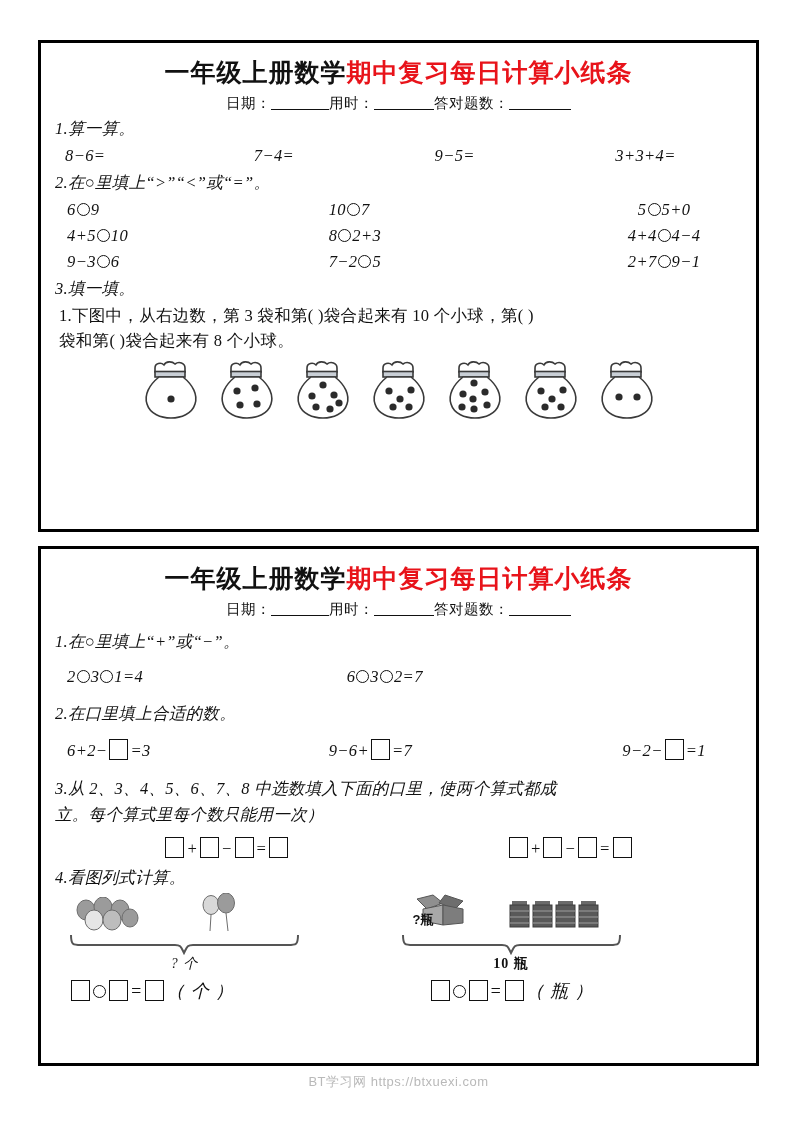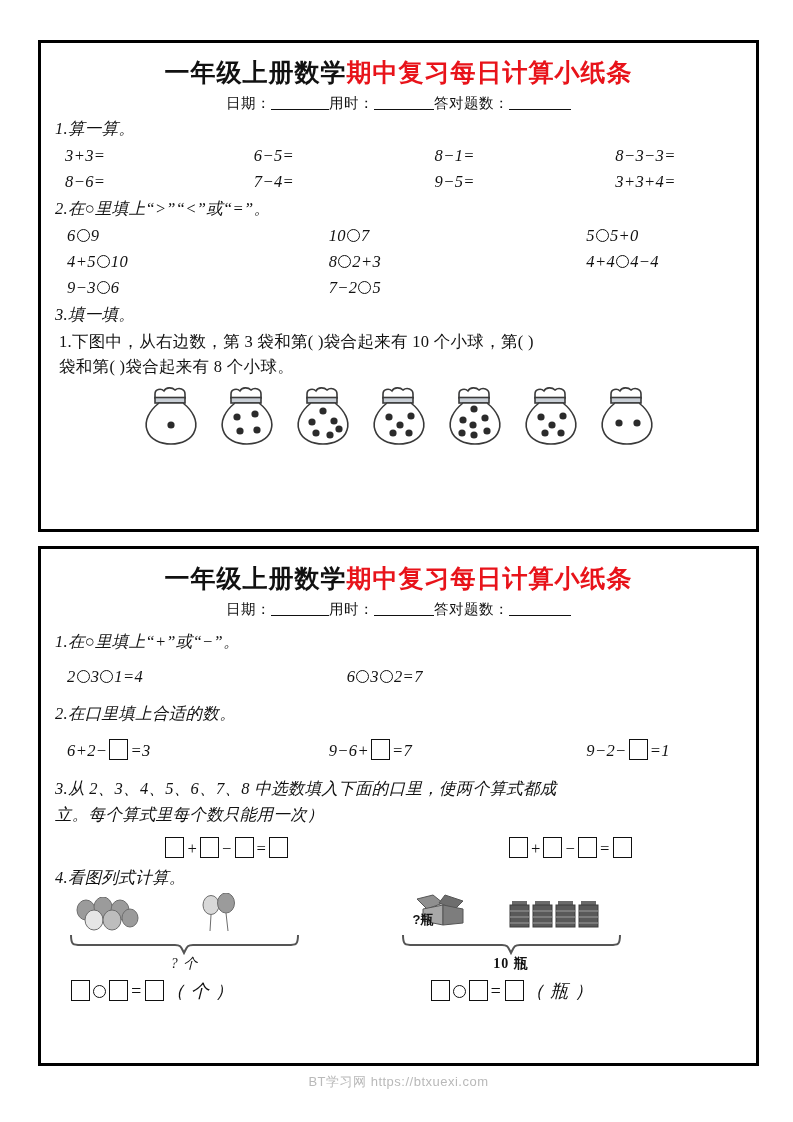--- a/index.html
+++ b/index.html
@@ -74,21 +74,21 @@
   .c4 > span { width:25%; }
   .c4 > span:nth-child(1){ padding-left:6px; }
   .c4 > span:nth-child(2){ padding-left:24px; }
   .c4 > span:nth-child(3){ padding-left:34px; }
   .c4 > span:nth-child(4){ padding-left:44px; }
 
   
   .c3 > span { width:33.33%; }
   .c3 > span:nth-child(1){ padding-left:8px; }
   .c3 > span:nth-child(2){ padding-left:42px; }
-  .c3 > span:nth-child(3){ padding-left:72px; }
+  .c3 > span:nth-child(3){ padding-left:72px;text-align:center; }
 
   .circ {
     display:inline-block;
     width:13px; height:13px;
     border:1.5px solid #111;
     border-radius:50%;
     vertical-align:-1px;
     margin:0 1px;
   }
   .sq {
@@ -190,46 +190,41 @@
     <div class="title">
       <span class="black">一年级上册数学</span><span class="red">期中复习每日计算小纸条</span>
     </div>
 
     <div class="meta">
       <span>日期：</span><span class="blank b1"></span><span>用时：</span><span class="blank b2"></span><span>答对题数：</span><span class="blank b3"></span>
     </div>
 
     <div class="qhead">1.算一算。</div>
     <div class="exrow c4">
-      <span>3+3=</span>
-      <span>6−5=</span>
-      <span>8−1=</span>
-      <span>8−3−3=</span>
-    </div>
-    <div class="exrow c4">
       <span>8−6=</span>
       <span>7−4=</span>
       <span>9−5=</span>
       <span>3+3+4=</span>
     </div>
 
     <div class="qhead">2.在○里填上“&gt;”“&lt;”或“=”。</div>
     <div class="exrow c3">
       <span><b style="font-weight:normal">6</b><i class="circ"></i><b style="font-weight:normal">9</b></span>
       <span><b style="font-weight:normal">10</b><i class="circ"></i><b style="font-weight:normal">7</b></span>
       <span><b style="font-weight:normal">5</b><i class="circ"></i><b style="font-weight:normal">5+0</b></span>
     </div>
     <div class="exrow c3">
       <span><b style="font-weight:normal">4+5</b><i class="circ"></i><b style="font-weight:normal">10</b></span>
       <span><b style="font-weight:normal">8</b><i class="circ"></i><b style="font-weight:normal">2+3</b></span>
       <span><b style="font-weight:normal">4+4</b><i class="circ"></i><b style="font-weight:normal">4−4</b></span>
     </div>
     <div class="exrow c3">
       <span><b style="font-weight:normal">9−3</b><i class="circ"></i><b style="font-weight:normal">6</b></span>
       <span><b style="font-weight:normal">7−2</b><i class="circ"></i><b style="font-weight:normal">5</b></span>
+      <span><b style="font-weight:normal">2+7</b><i class="circ"></i><b style="font-weight:normal">9−1</b></span>
     </div>
 
     <div class="qhead">3.填一填。</div>
     <div class="para">1.下图中，从右边数，第 3 袋和第(     )袋合起来有 10 个小球，第(     )</div>
     <div class="para" style="margin-top:-2px">袋和第(     )袋合起来有 8 个小球。</div>
 
     <div class="bags" id="bag-container">
         <div><svg width="64" height="62" viewBox="0 0 64 62">
       <g stroke="#3a3a3a" stroke-width="1.6" fill="#ffffff">
         <path d="M16 9 C16 4, 22 3, 25 6 C27 2, 33 2, 36 5 C40 2, 46 4, 46 9 L46 13 L16 13 Z"></path>

